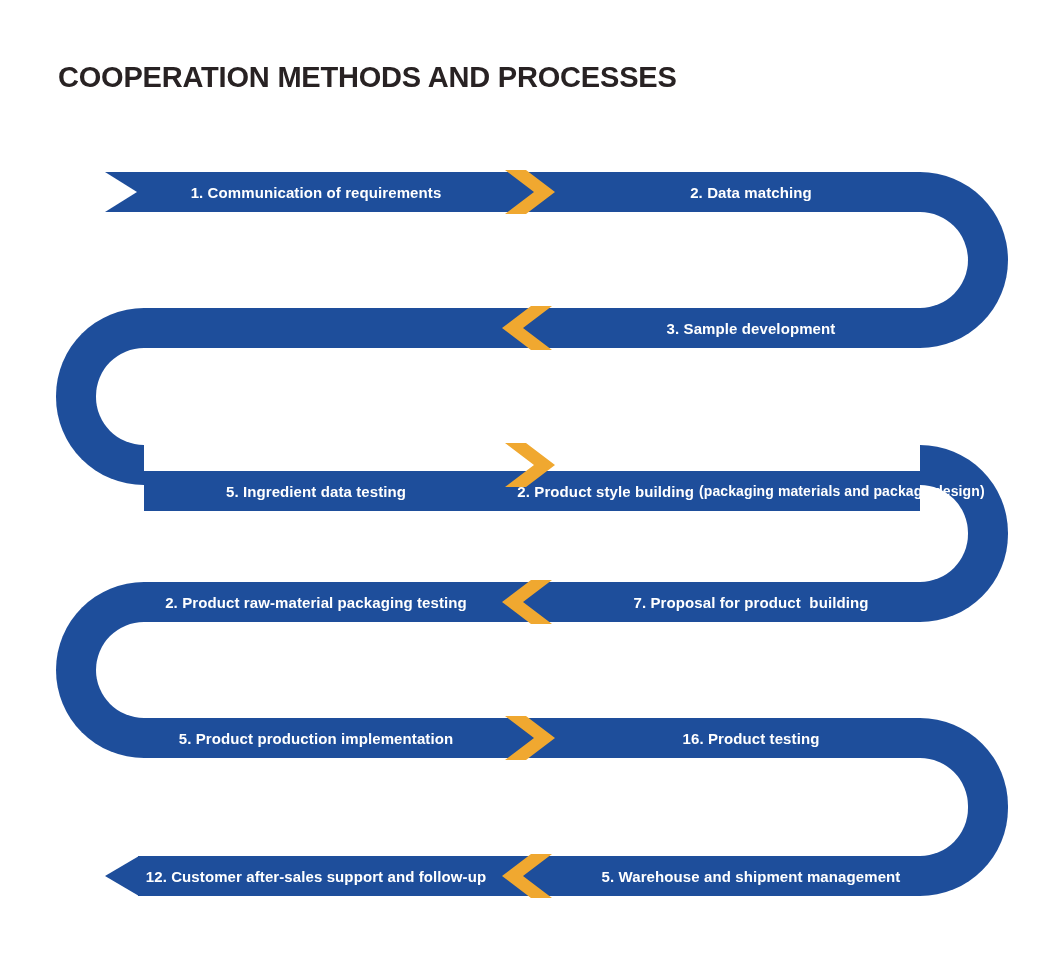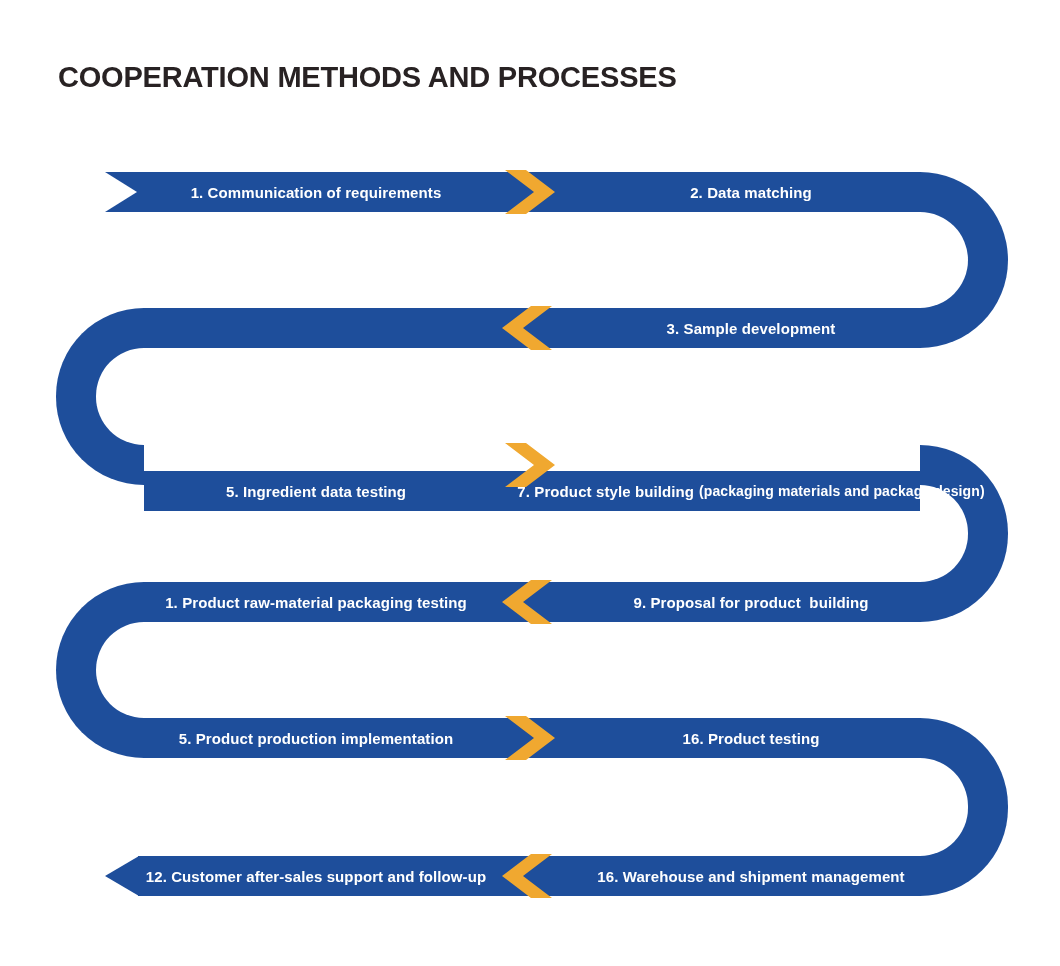--- a/index.html
+++ b/index.html
@@ -119,26 +119,26 @@
   <div class="chev rightward r5"></div>
   <div class="chev leftward  r6"></div>
 
   <div class="label pos-left r1"><span>1. Communication of requirements</span></div>
   <div class="label pos-right r1"><span>2. Data matching</span></div>
 
   <div class="label pos-right r2"><span>3. Sample development</span></div>
 
   <div class="label pos-left r3"><span>5. Ingredient data testing</span></div>
   <div class="label pos-right r3">
-    <span>7. Product style building</span>
+    <span>2. Product style building</span>
     <span class="sub">(packaging materials and package design)</span>
   </div>
 
-  <div class="label pos-right r4"><span>9. Proposal for product  building</span></div>
-  <div class="label pos-left r4"><span>1. Product raw-material packaging testing</span></div>
+  <div class="label pos-right r4"><span>7. Proposal for product  building</span></div>
+  <div class="label pos-left r4"><span>2. Product raw-material packaging testing</span></div>
 
   <div class="label pos-left r5"><span>5. Product production implementation</span></div>
   <div class="label pos-right r5"><span>16. Product testing</span></div>
 
-  <div class="label pos-right r6"><span>16. Warehouse and shipment management</span></div>
+  <div class="label pos-right r6"><span>5. Warehouse and shipment management</span></div>
   <div class="label pos-left r6"><span>12. Customer after-sales support and follow-up</span></div>
 
 </div>
 
 </body></html>

